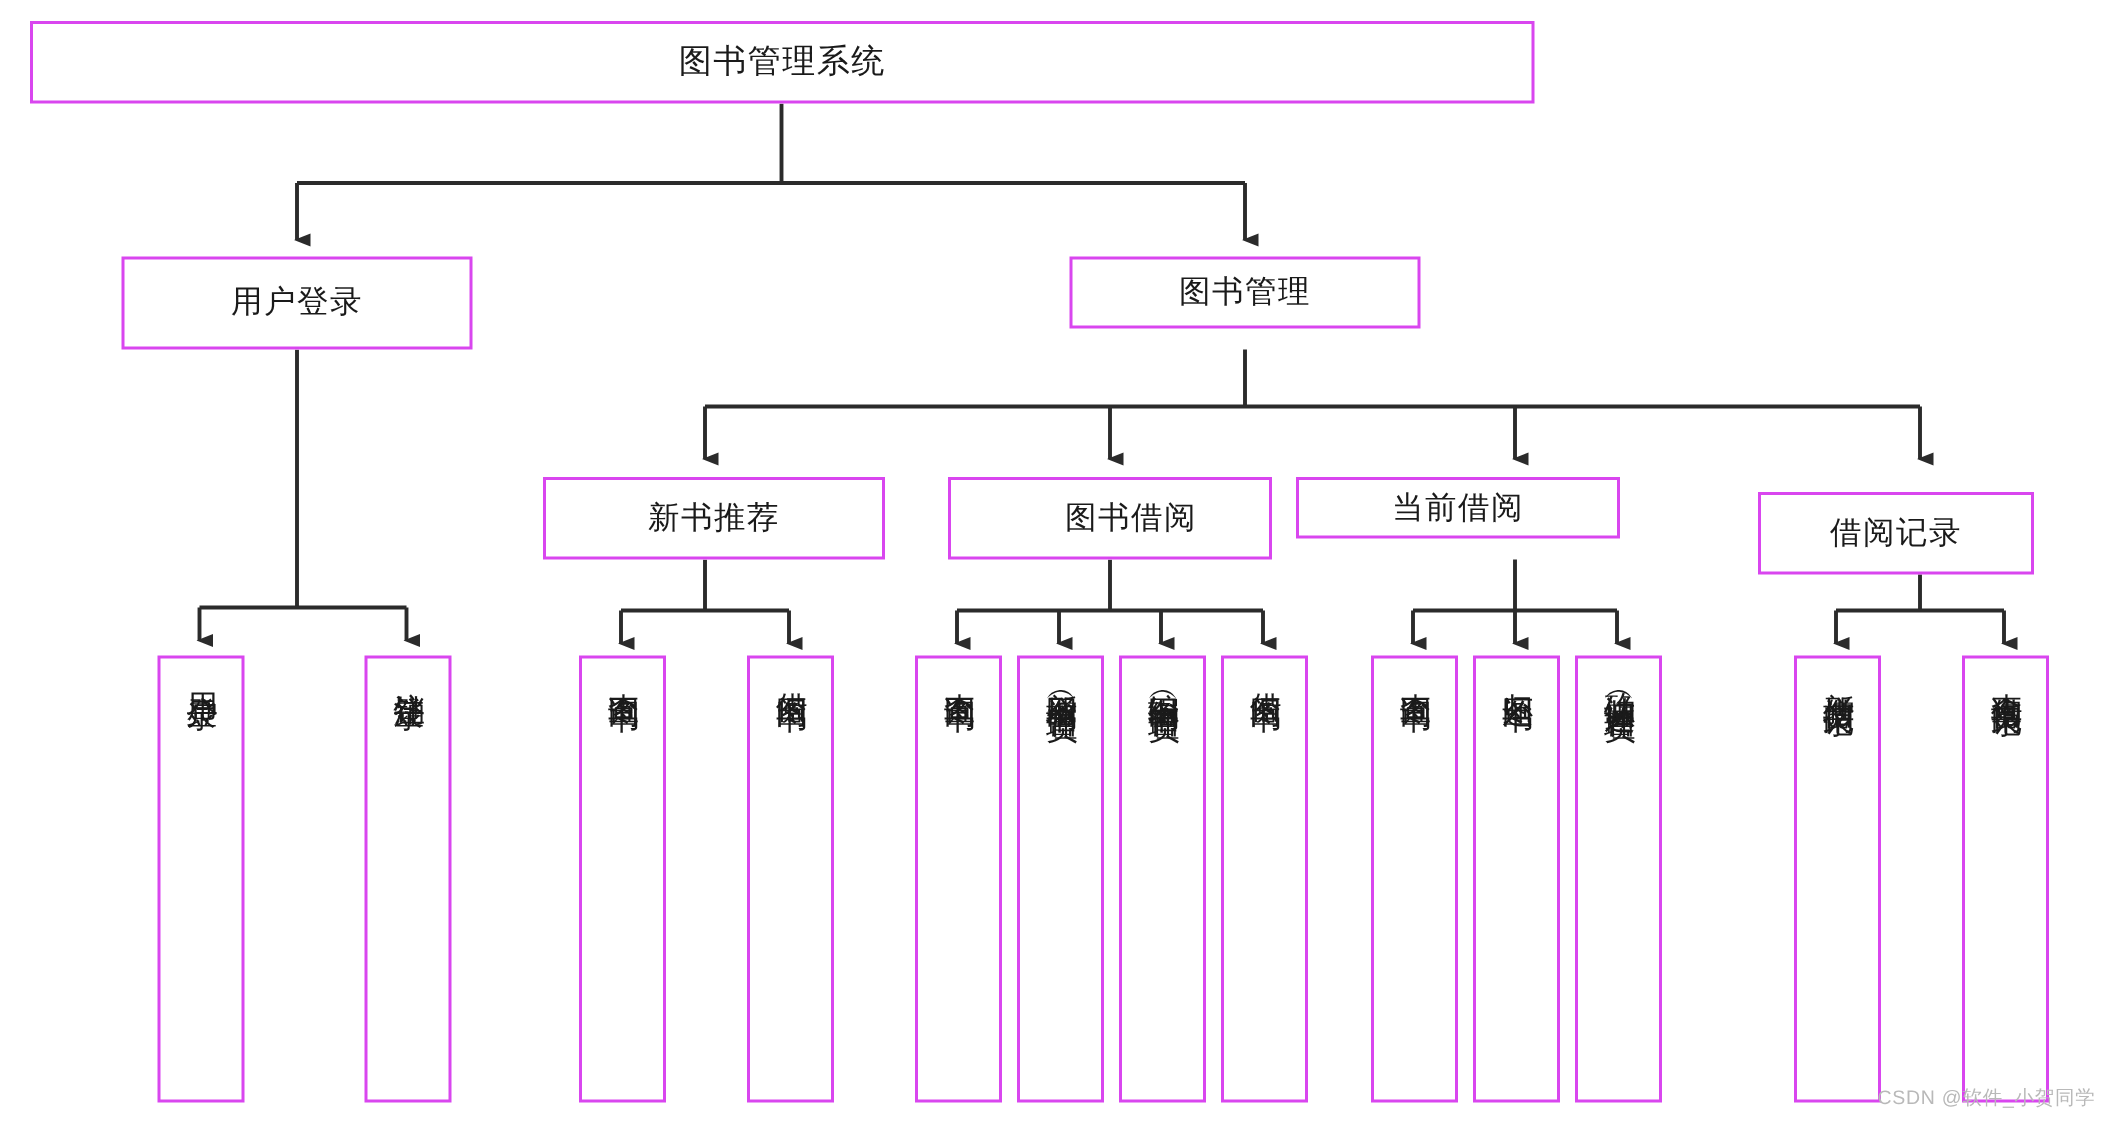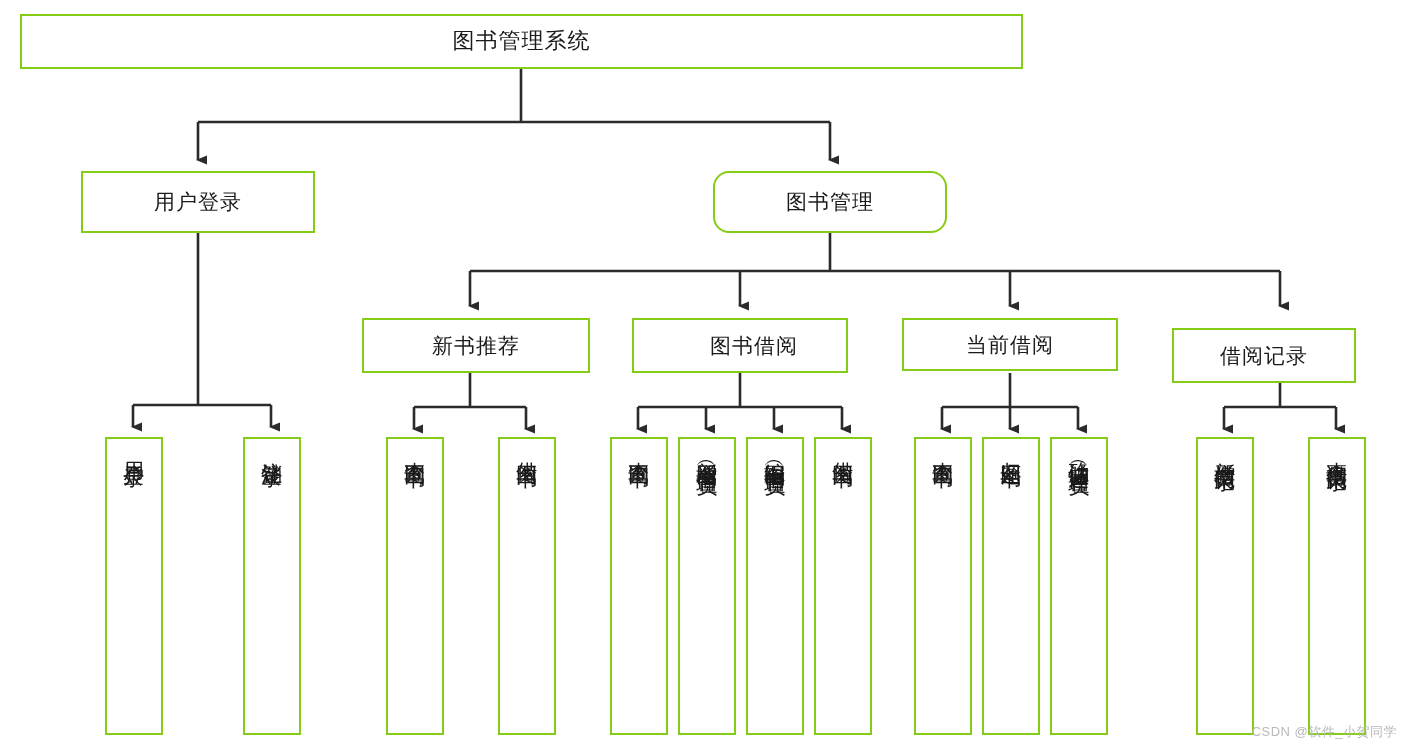--- a/index.html
+++ b/index.html
@@ -23,21 +23,21 @@
     left: 0;
     top: 0;
     width: 1405px;
     height: 747px;
     pointer-events: none;
   }
   .node {
     position: absolute;
     box-sizing: border-box;
     background: #ffffff;
-    border: 2px solid #84cc16;
+    border: 2px solid #d946ef;
     display: flex;
     align-items: center;
     justify-content: center;
     color: #1a1a1a;
   }
   .node-h {
     font-size: 21px;
     letter-spacing: 1px;
     line-height: 1.2;
     white-space: nowrap;
@@ -126,31 +126,31 @@
     </g>
   </svg>
 
   <div class="node node-h node-root" style="left:20px; top:14px; width:1003px; height:55px;">
     <span>图书管理系统</span>
   </div>
 
   <div class="node node-h" style="left:81px; top:171px; width:234px; height:62px;">
     <span>用户登录</span>
   </div>
-  <div class="node node-h" style="left:713px; top:171px; width:234px; height:62px;border-radius:16px;">
+  <div class="node node-h" style="left:713px; top:171px; width:234px; height:48px;">
     <span>图书管理</span>
   </div>
 
   <div class="node node-h" style="left:362px; top:318px; width:228px; height:55px;">
     <span>新书推荐</span>
   </div>
   <div class="node node-h" style="left:632px; top:318px; width:216px; height:55px;padding-left:28px;">
     <span>图书借阅</span>
   </div>
-  <div class="node node-h" style="left:902px; top:318px; width:216px; height:53px;">
+  <div class="node node-h" style="left:864px; top:318px; width:216px; height:41px;">
     <span>当前借阅</span>
   </div>
   <div class="node node-h" style="left:1172px; top:328px; width:184px; height:55px;">
     <span>借阅记录</span>
   </div>
 
   <div class="node node-v" style="left:105px; top:437px; width:58px; height:298px;">
     <span class="vtext">用户登录</span>
   </div>
   <div class="node node-v" style="left:243px; top:437px; width:58px; height:298px;">

